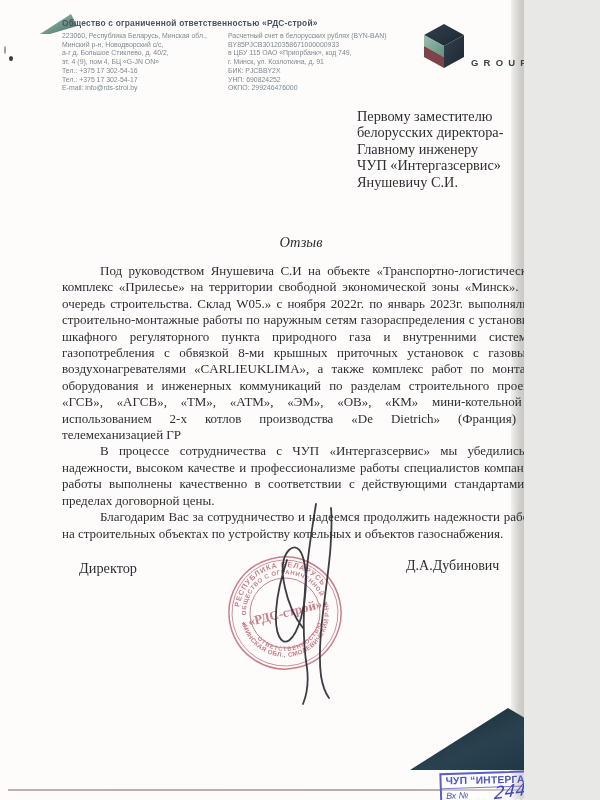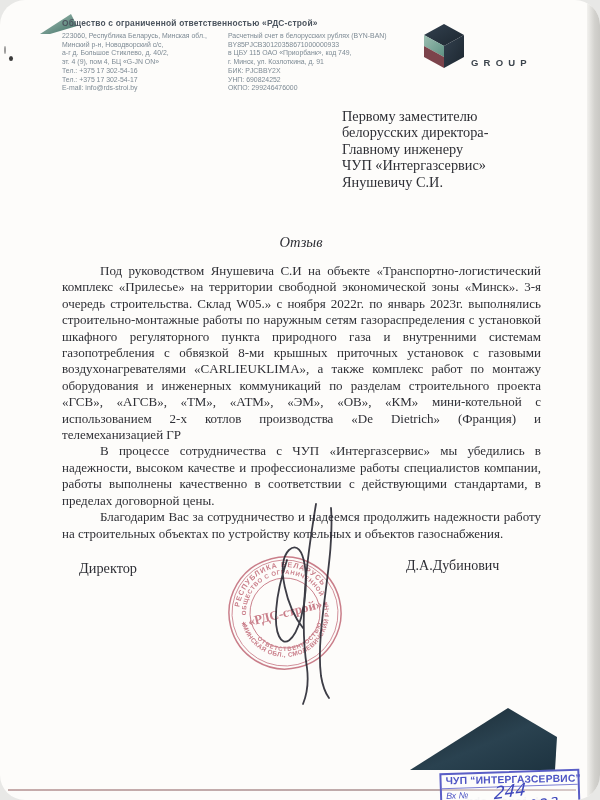--- a/index.html
+++ b/index.html
@@ -1,18 +1,18 @@
 <!DOCTYPE html>
 <html><head>
 <meta charset="utf-8">
 <style>
   html,body{margin:0;padding:0;background:#e8e8e6;}
   .page{
-    position:relative;width:600px;height:800px;background:#fdfcfa;
-    overflow:hidden;font-family:"Liberation Serif",serif;color:#2e2f35;border-radius:25px;
+    position:relative;width:524px;height:800px;background:#fdfcfa;
+    overflow:hidden;font-family:"Liberation Serif",serif;color:#2e2f35;
   }
   
   .scan-edge-right{position:absolute;right:0;top:0;width:13px;height:800px;
     background:linear-gradient(to right,#f2f1ee,#d2d1cd 60%,#c9c8c4);}
   .scan-line-bottom{position:absolute;left:8px;top:789px;width:568px;height:2px;
     background:linear-gradient(to right,#b49191,#a98f8f 70%,#b8a0a0);opacity:.75;}
   .speck{position:absolute;background:#3a3a3a;border-radius:50%;}
 
   
   .corner-mark{position:absolute;left:40px;top:13px;}
@@ -27,21 +27,21 @@
   .rds-logo-cube{position:absolute;left:424px;top:23px;}
   .rds-word{position:absolute;left:468px;top:22px;
     font-family:"Liberation Sans",sans-serif;font-size:29px;font-weight:800;
     color:#343c45;letter-spacing:1px;}
   .rds-sub{position:absolute;left:471px;top:57px;
     font-family:"Liberation Sans",sans-serif;font-size:9.5px;font-weight:700;
     color:#3c444c;letter-spacing:5.2px;}
 
   
   .ref-line{position:absolute;left:75px;top:108px;font-size:14.5px;}
-  .addressee{position:absolute;left:342px;top:108px;width:200px;
+  .addressee{position:absolute;left:357px;top:108px;width:200px;
     font-size:14.3px;line-height:16.4px;}
 
   
   .doc-title{position:absolute;left:62px;top:234px;width:478px;
     text-align:center;font-style:italic;font-size:14.5px;}
   .body-text{position:absolute;left:62px;top:263px;width:479px;
     font-size:13px;line-height:16.4px;}
   .body-text p{margin:0;text-align:justify;text-indent:38px;}
 
   

